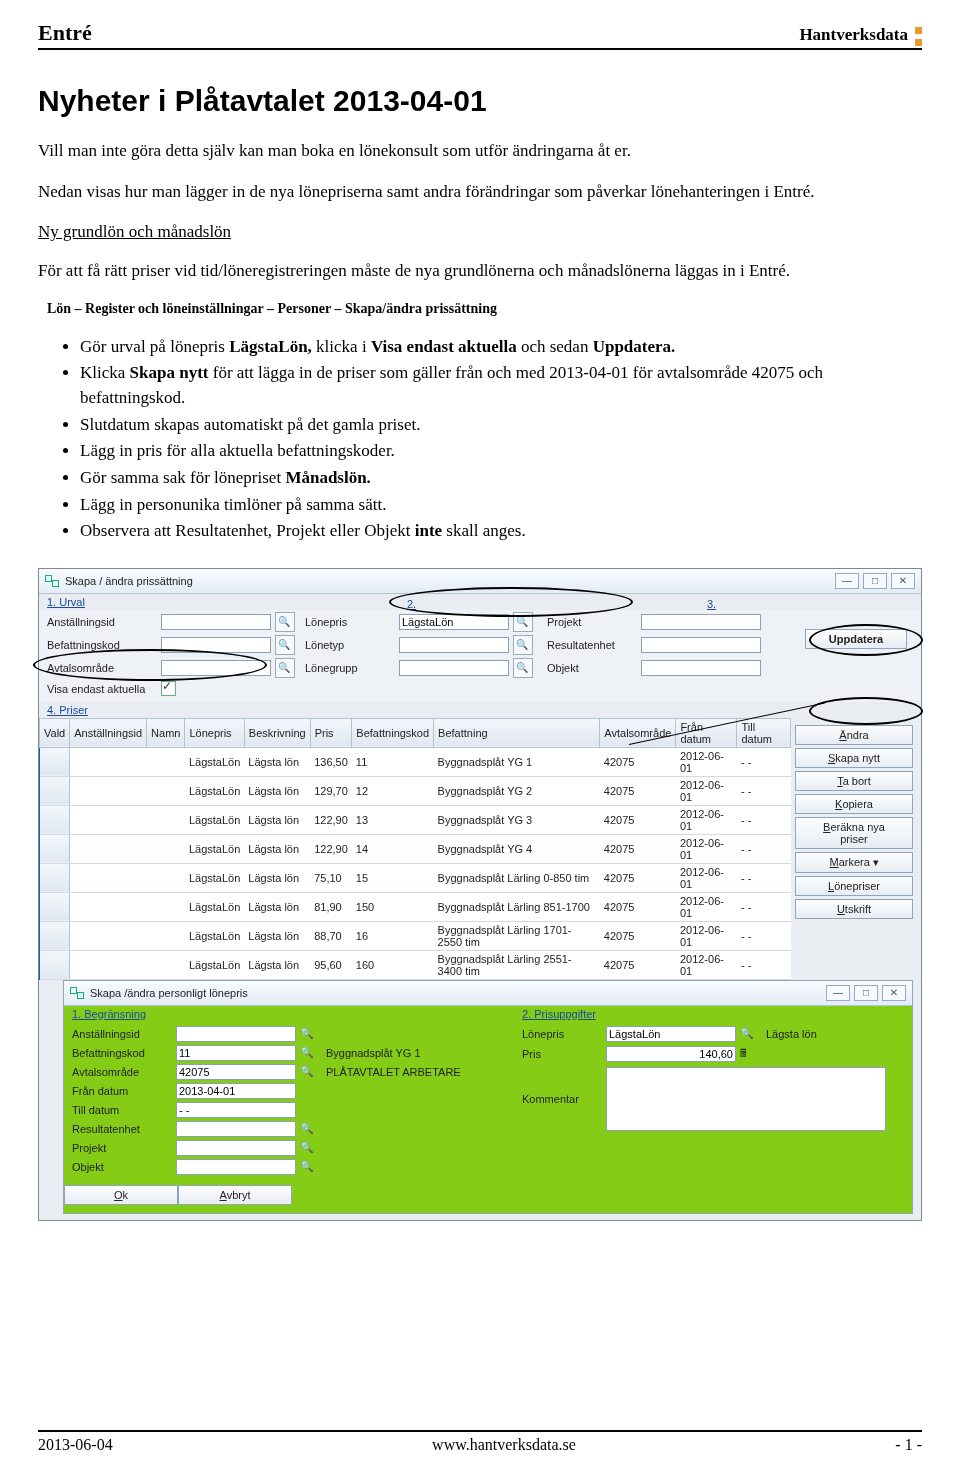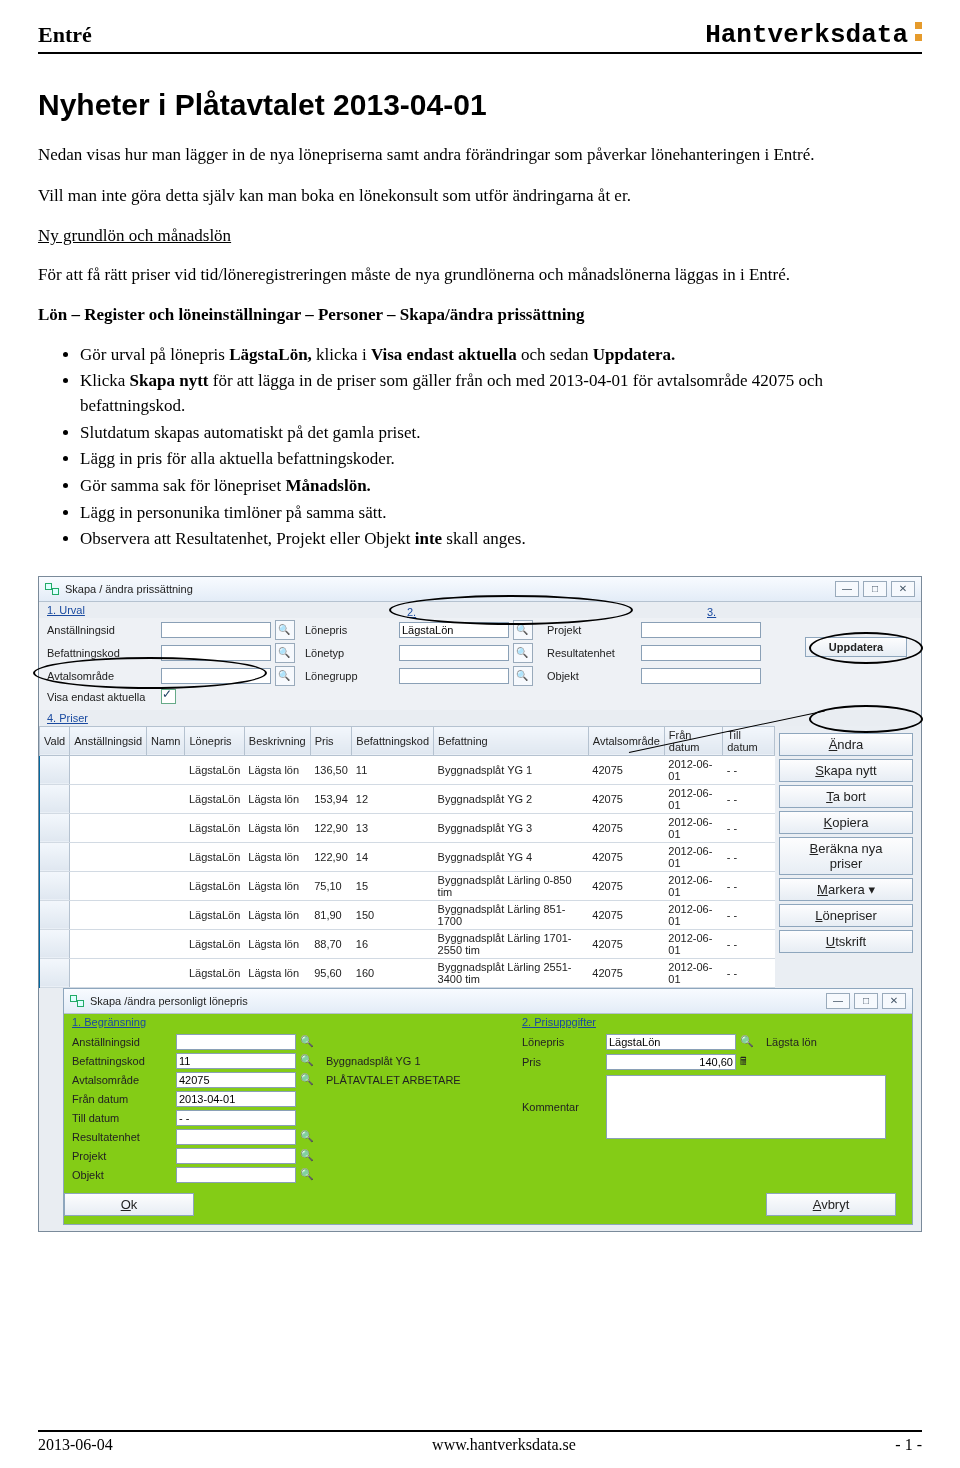--- a/index.html
+++ b/index.html
@@ -23,22 +23,22 @@
     border-bottom: 2px solid #000;
     padding-bottom: 2px;
     margin-bottom: 34px;
   }
   .brand-left {
     font-weight: bold;
     font-size: 22px;
   }
   .brand-right {
     font-weight: bold;
-    font-size: 26px;
-    font-family: Liberation Mono, monospace;
+    font-size: 17px;
+    font-family: Liberation Serif, serif;
     position: relative;
     padding-right: 14px;
   }
   .brand-right .dot1, .brand-right .dot2 {
     position: absolute;
     width: 5px; height: 5px;
     border: 1px solid #e69b2c;
     background: #e69b2c;
     right: 0;
   }
@@ -55,22 +55,22 @@
     line-height: 1.35;
     margin: 0 0 18px 0;
   }
   .uhead {
     text-decoration: underline;
     font-size: 17px;
     margin: 0 0 18px 0;
   }
   .navpath {
     font-weight: bold;
-    font-size: 17px;
-    margin: 0 0 18px 0;
+    font-size: 14px;
+    margin: 0 0 18px 9px;
   }
   ul.bullets {
     margin: 0 0 24px 0;
     padding-left: 42px;
     font-size: 17px;
     line-height: 1.45;
   }
   ul.bullets li { margin-bottom: 2px; }
 
   
@@ -119,24 +119,24 @@
     width:18px;height:18px;border:1px solid #9ab;background:#f6f9fd;display:inline-flex;align-items:center;justify-content:center;font-size:10px;
   }
   .chk { width:13px;height:13px;border:1px solid #6a8;display:inline-block;background:#fff;position:relative;}
   .chk.checked::after{content:"✓";position:absolute;top:-3px;left:0;font-size:12px;color:#246;}
   .ring {
     position:absolute; border:2px solid #000; border-radius:50%;
     pointer-events:none;
   }
   .shot-wrap{position:relative;}
   .btn {
-    display:block; width:92px; padding:3px 20px; margin:3px 0; background:linear-gradient(#fdfdfe,#e7edf4);
-    border:1px solid #8ea6bd; text-align:center; font-size:13px;
-  }
-  .btnrow{ display:flex; gap:14px; justify-content:space-between; padding:6px 16px 8px 0;}
+    display:block; width:92px; padding:3px 12px; margin:3px 0; background:linear-gradient(#fdfdfe,#e7edf4);
+    border:1px solid #8ea6bd; text-align:center; font-size:11px;
+  }
+  .btnrow{ display:flex; justify-content:flex-start; padding:6px 16px 8px 0;}
   .btnrow .btn{display:inline-block;width:88px;margin:0;}
   .prisbar { display:flex; background:#0369a1;}
   .sidebtns{ padding:4px 8px 4px 4px; background:#eaeef3;}
   .tablewrap{ flex:1; overflow:hidden;}
   table.grid { border-collapse:collapse; width:100%; font-size:11px;}
   table.grid th {
     background:linear-gradient(#f3f7fc,#dfe7f0); border:1px solid #b5c2d0; font-weight:normal; text-align:left; padding:2px 4px;
   }
   table.grid td { border-bottom:1px solid #d2dae3; padding:2px 4px; background:#fff;}
   .rowhead { width:14px; background:linear-gradient(#f3f7fc,#dfe7f0) !important; border-right:1px solid #b5c2d0;}
@@ -176,22 +176,22 @@
 
 <div class="page">
   <div class="header">
     <div class="brand-left">Entré</div>
     <div class="brand-right">
       <span>Hantverksdata</span><span class="dot1"></span><span class="dot2"></span>
     </div>
   </div>
 
   <h1>Nyheter i Plåtavtalet 2013-04-01</h1>
+  <p class="body">Vill man inte göra detta själv kan man boka en lönekonsult som utför ändringarna åt er.</p>
   <p class="body">Nedan visas hur man lägger in de nya lönepriserna samt andra förändringar som påverkar lönehanteringen i Entré.</p>
-  <p class="body">Vill man inte göra detta själv kan man boka en lönekonsult som utför ändringarna åt er.</p>
   <p class="uhead">Ny grundlön och månadslön</p>
   <p class="body">För att få rätt priser vid tid/löneregistreringen måste de nya grundlönerna och månadslönerna läggas in i Entré.</p>
   <p class="navpath">Lön – Register och löneinställningar – Personer – Skapa/ändra prissättning</p>
   <ul class="bullets" id="bullets">
       <li>Gör urval på lönepris <b>LägstaLön,</b> klicka i <b>Visa endast aktuella</b> och sedan <b>Uppdatera.</b></li>
       <li>Klicka <b>Skapa nytt</b> för att lägga in de priser som gäller från och med 2013-04-01 för avtalsområde 42075 och befattningskod.</li>
       <li>Slutdatum skapas automatiskt på det gamla priset.</li>
       <li>Lägg in pris för alla aktuella befattningskoder.</li>
       <li>Gör samma sak för lönepriset <b>Månadslön.</b></li>
       <li>Lägg in personunika timlöner på samma sätt.</li>
@@ -288,21 +288,21 @@
                 <td>42075</td>
                 <td>2012-06-01</td>
                 <td>- -</td>
               </tr>
               <tr>
                 <td class="rowhead"></td>
                 <td></td>
                 <td></td>
                 <td>LägstaLön</td>
                 <td>Lägsta lön</td>
-                <td>153,94</td>
+                <td>129,70</td>
                 <td>12</td>
                 <td>Byggnadsplåt YG 2</td>
                 <td>42075</td>
                 <td>2012-06-01</td>
                 <td>- -</td>
               </tr>
               <tr>
                 <td class="rowhead"></td>
                 <td></td>
                 <td></td>

